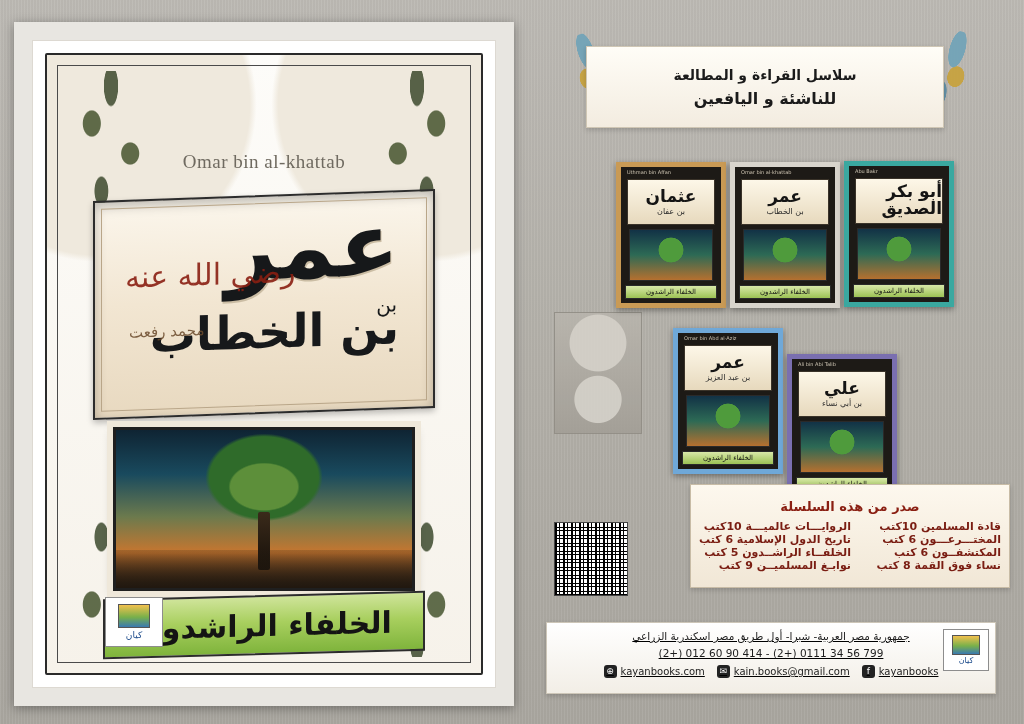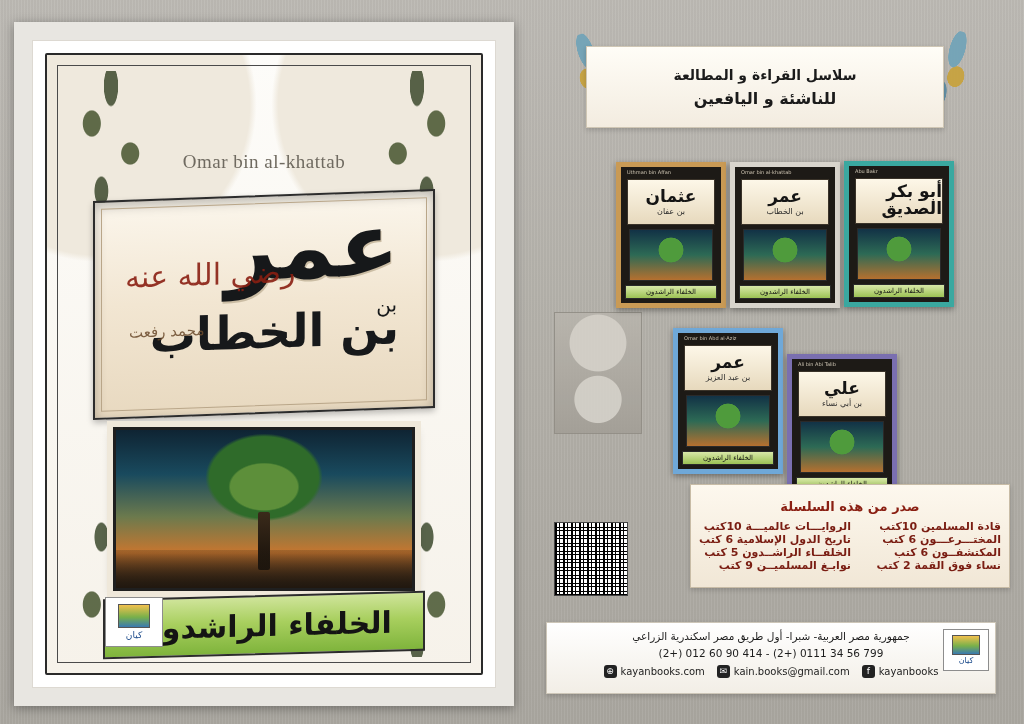--- a/index.html
+++ b/index.html
@@ -254,21 +254,21 @@
       linear-gradient(0deg,#000 18%,transparent 18% 40%,#000 40% 52%,transparent 52% 70%,#000 70% 80%,transparent 80%);
     background-size:8px 8px, 8px 8px;
   }
 
   
   .footer{
     position:absolute;left:16px;top:600px;width:450px;height:72px;
     background:linear-gradient(180deg,#ffffff,#f2eee6);
     border:1px solid #cdc6b8;
     box-shadow:0 2px 5px rgba(0,0,0,.18);
-    box-sizing:border-box;padding:7px 10px;
+    box-sizing:border-box;padding:7px 10px;text-decoration:underline;
   }
   .footer .addr{font-size:10.5px;color:#1c1c1c;direction:rtl;text-align:center;}
   .footer .phones{font-size:10.5px;color:#1c1c1c;direction:ltr;text-align:center;margin-top:5px;}
   .footer .socials{
     display:flex;justify-content:center;align-items:center;gap:12px;margin-top:6px;
     font-size:10px;color:#1c1c1c;
   }
   .footer .socials .it{display:flex;align-items:center;gap:4px;}
   .ic{
     display:inline-block;width:13px;height:13px;border-radius:3px;
@@ -397,21 +397,21 @@
         <div class="col">
           <div class="row">الروايـــات عالميـــة 10كتب</div>
           <div class="row">تاريخ الدول الإسلامية 6 كتب</div>
           <div class="row">الخلفــاء الراشــدون 5 كتب</div>
           <div class="row">نوابـغ المسلميــن 9 كتب</div>
         </div>
         <div class="col">
           <div class="row">قادة المسلمين 10كتب</div>
           <div class="row">المختـــرعـــون 6 كتب</div>
           <div class="row">المكتشفــون 6 كتب</div>
-          <div class="row">نساء فوق القمة 2 كتب</div>
+          <div class="row">نساء فوق القمة 8 كتب</div>
         </div>
       </div>
     </div>
 
     <div class="footer">
       <div class="addr">جمهورية مصر العربية- شبرا- أول طريق مصر اسكندرية الزراعي</div>
       <div class="phones">(2+) 012 60 90 414   -   (2+) 0111 34 56 799</div>
       <div class="socials">
         <div class="it">
           <span class="ic">⊕</span>

